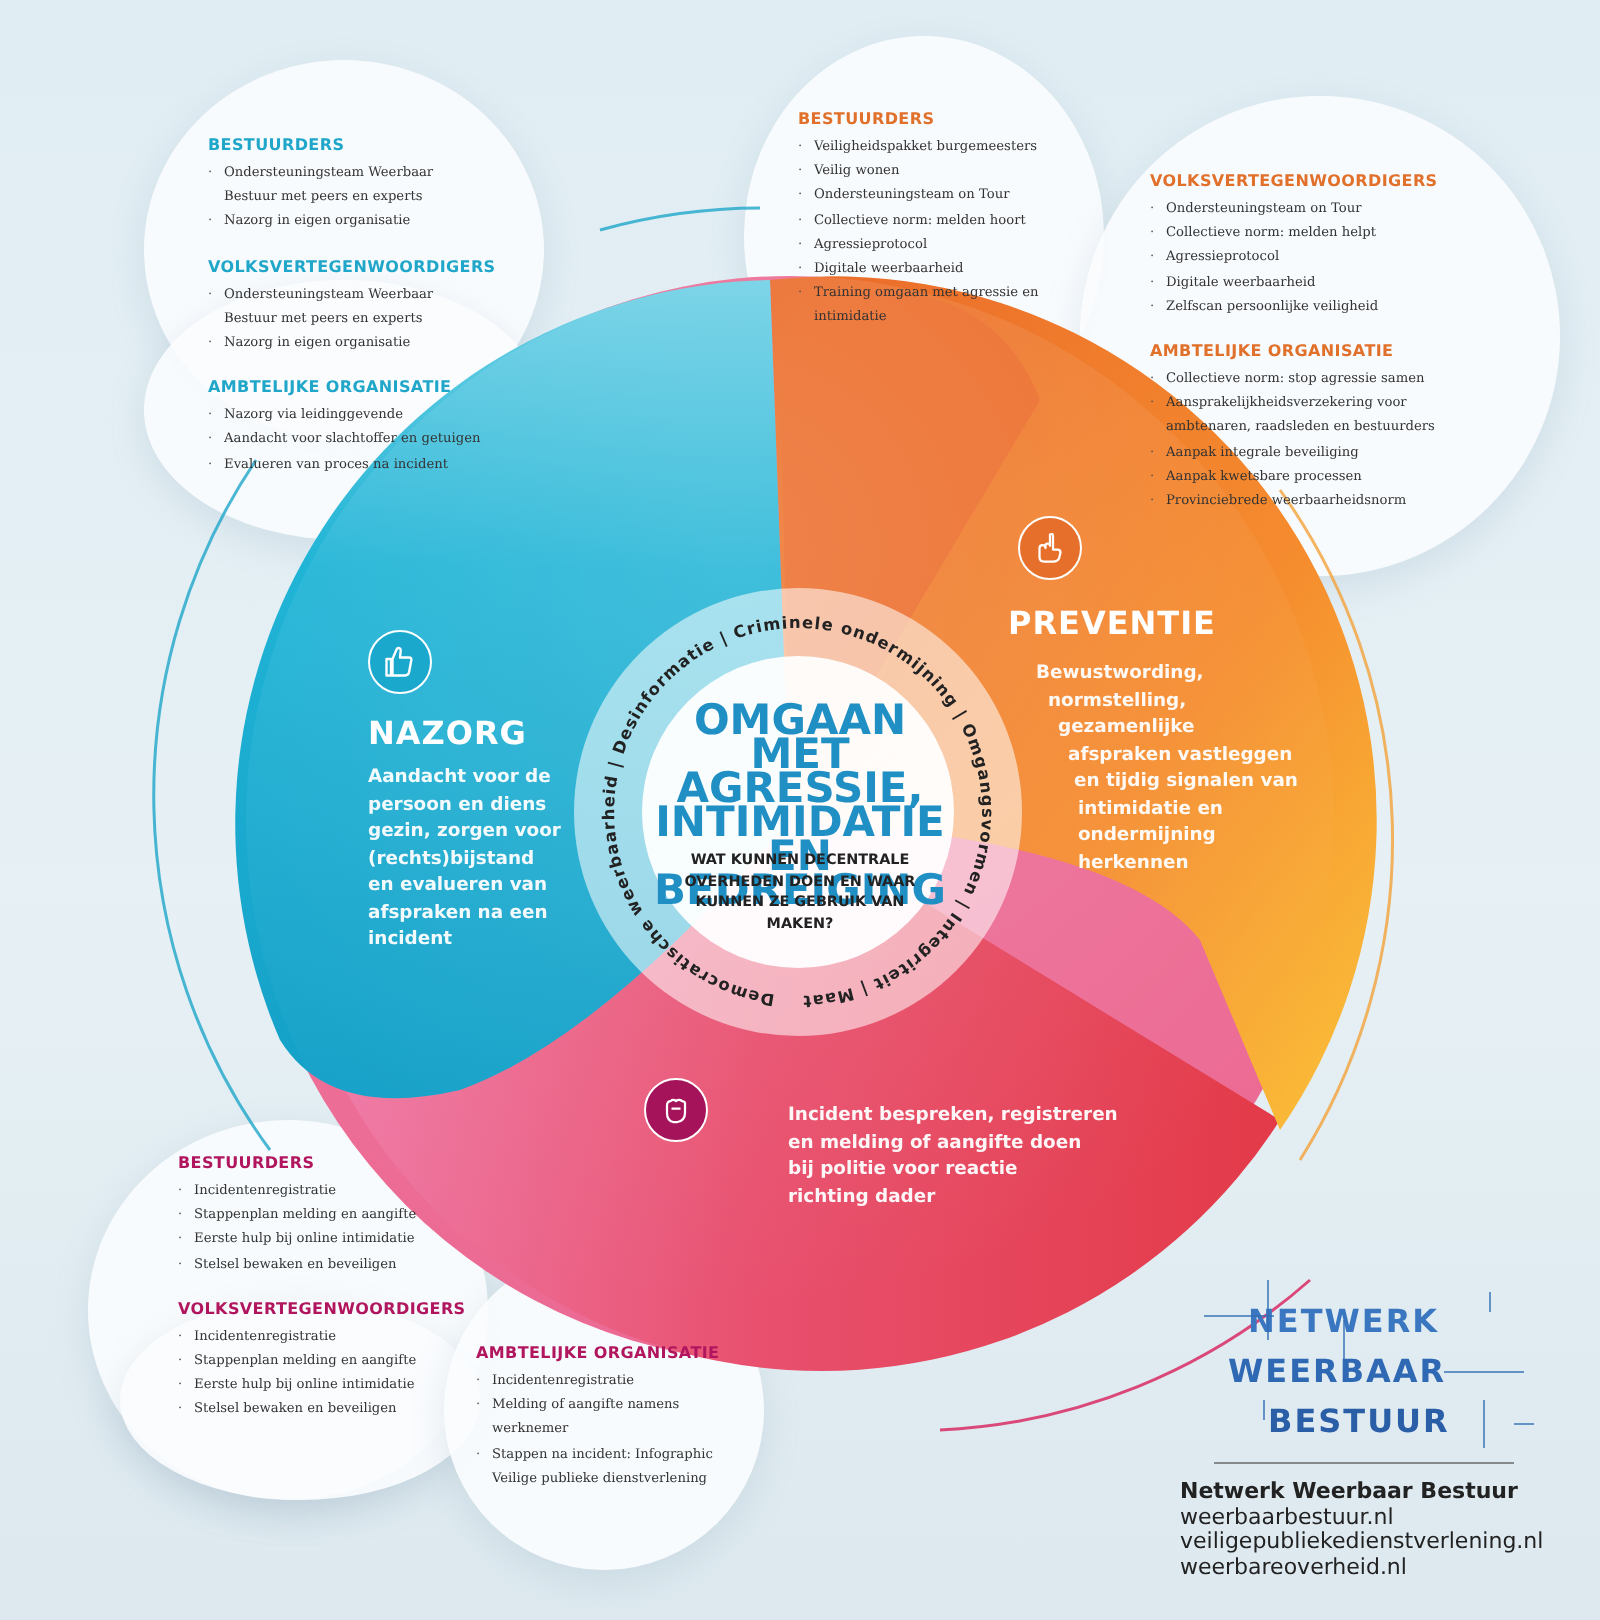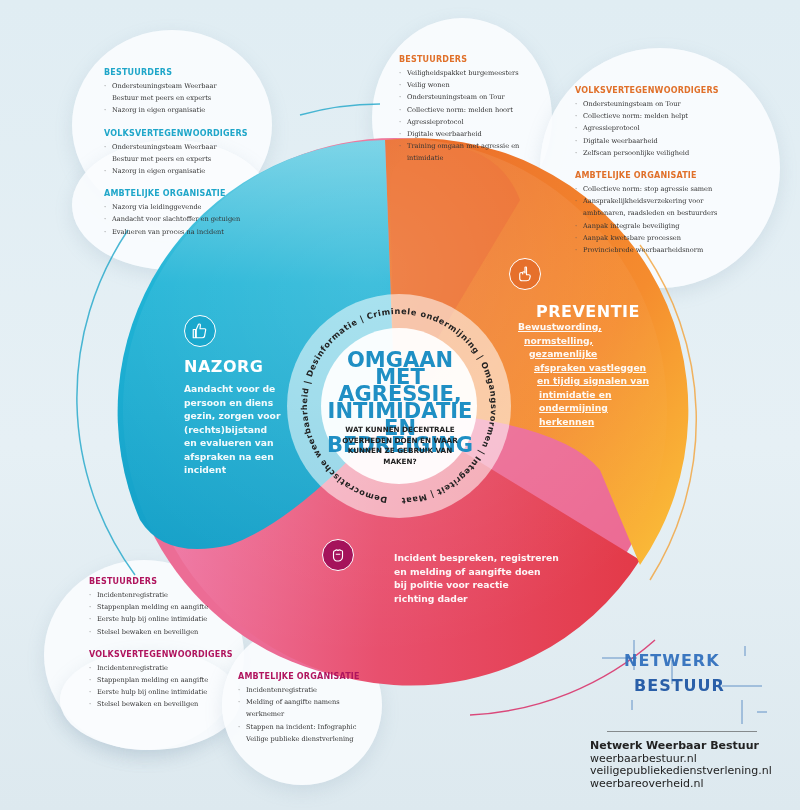--- a/index.html
+++ b/index.html
@@ -142,24 +142,24 @@
     <div>afspraken na een</div>
     <div>incident</div>
   </div>
 </div>
 
 <div class="seg-icon" style="left:509px;top:258px;background:#e6702b;">
   <svg width="18" height="18" viewBox="0 0 24 24">
       <path d="M12 3 Q14 2 14 4 L14 13 L17 13 Q19 13 19 15 L18 19 Q17 21 14 21 L8 21 Q5 21 5 18 L5 12 Q5 10 7 10 Q9 10 9 12 L9 10 Q9 9 10.5 9 Q12 9 12 10.5 Z" fill="none" stroke="#fff" stroke-width="1.5" stroke-linejoin="round"></path>
     </svg>
 </div>
-<div class="seg-label" style="left:536px;top:302px;">
+<div class="seg-label" style="left:504px;top:302px;">
   <div class="title">PREVENTIE</div>
 </div>
-<div class="seg-label" style="left:518px;top:320px;text-decoration:underline;">
+<div class="seg-label" style="left:518px;top:330px;">
   <div class="desc">
     <div>Bewustwording,</div>
     <div style="padding-left:6px">normstelling,</div>
     <div style="padding-left:11px">gezamenlijke</div>
     <div style="padding-left:16px">afspraken vastleggen</div>
     <div style="padding-left:19px">en tijdig signalen van</div>
     <div style="padding-left:21px">intimidatie en</div>
     <div style="padding-left:21px">ondermijning</div>
     <div style="padding-left:21px">herkennen</div>
   </div>
@@ -267,20 +267,21 @@
       <line x1="32" y1="0" x2="32" y2="30"></line>
       <line x1="143" y1="6" x2="143" y2="16"></line>
       <line x1="70" y1="20" x2="70" y2="44"></line>
       <line x1="120" y1="46" x2="160" y2="46"></line>
       <line x1="30" y1="60" x2="30" y2="70"></line>
       <line x1="140" y1="60" x2="140" y2="84"></line>
       <line x1="155" y1="72" x2="165" y2="72"></line>
     </g>
   </svg>
   <div class="logo-word" style="color:#3b77c0;padding-left:12px;">NETWERK</div>
+  <div class="logo-word" style="color:#2f68b3;padding-left:2px;">WEERBAAR</div>
   <div class="logo-word" style="color:#2a5fa8;padding-left:22px;">BESTUUR</div>
 </div>
 <div class="abs" style="left:607px;top:731px;width:150px;height:1px;background:#3a3a3a;opacity:0.55;z-index:6;"></div>
 
 <div class="abs" style="left:590px;top:740px;width:200px;z-index:6;">
   <div class="footer-line" style="font-weight:bold;">Netwerk Weerbaar Bestuur</div>
   <div class="footer-line">weerbaarbestuur.nl</div>
   <div class="footer-line">veiligepubliekedienstverlening.nl</div>
   <div class="footer-line">weerbareoverheid.nl</div>
 </div>

